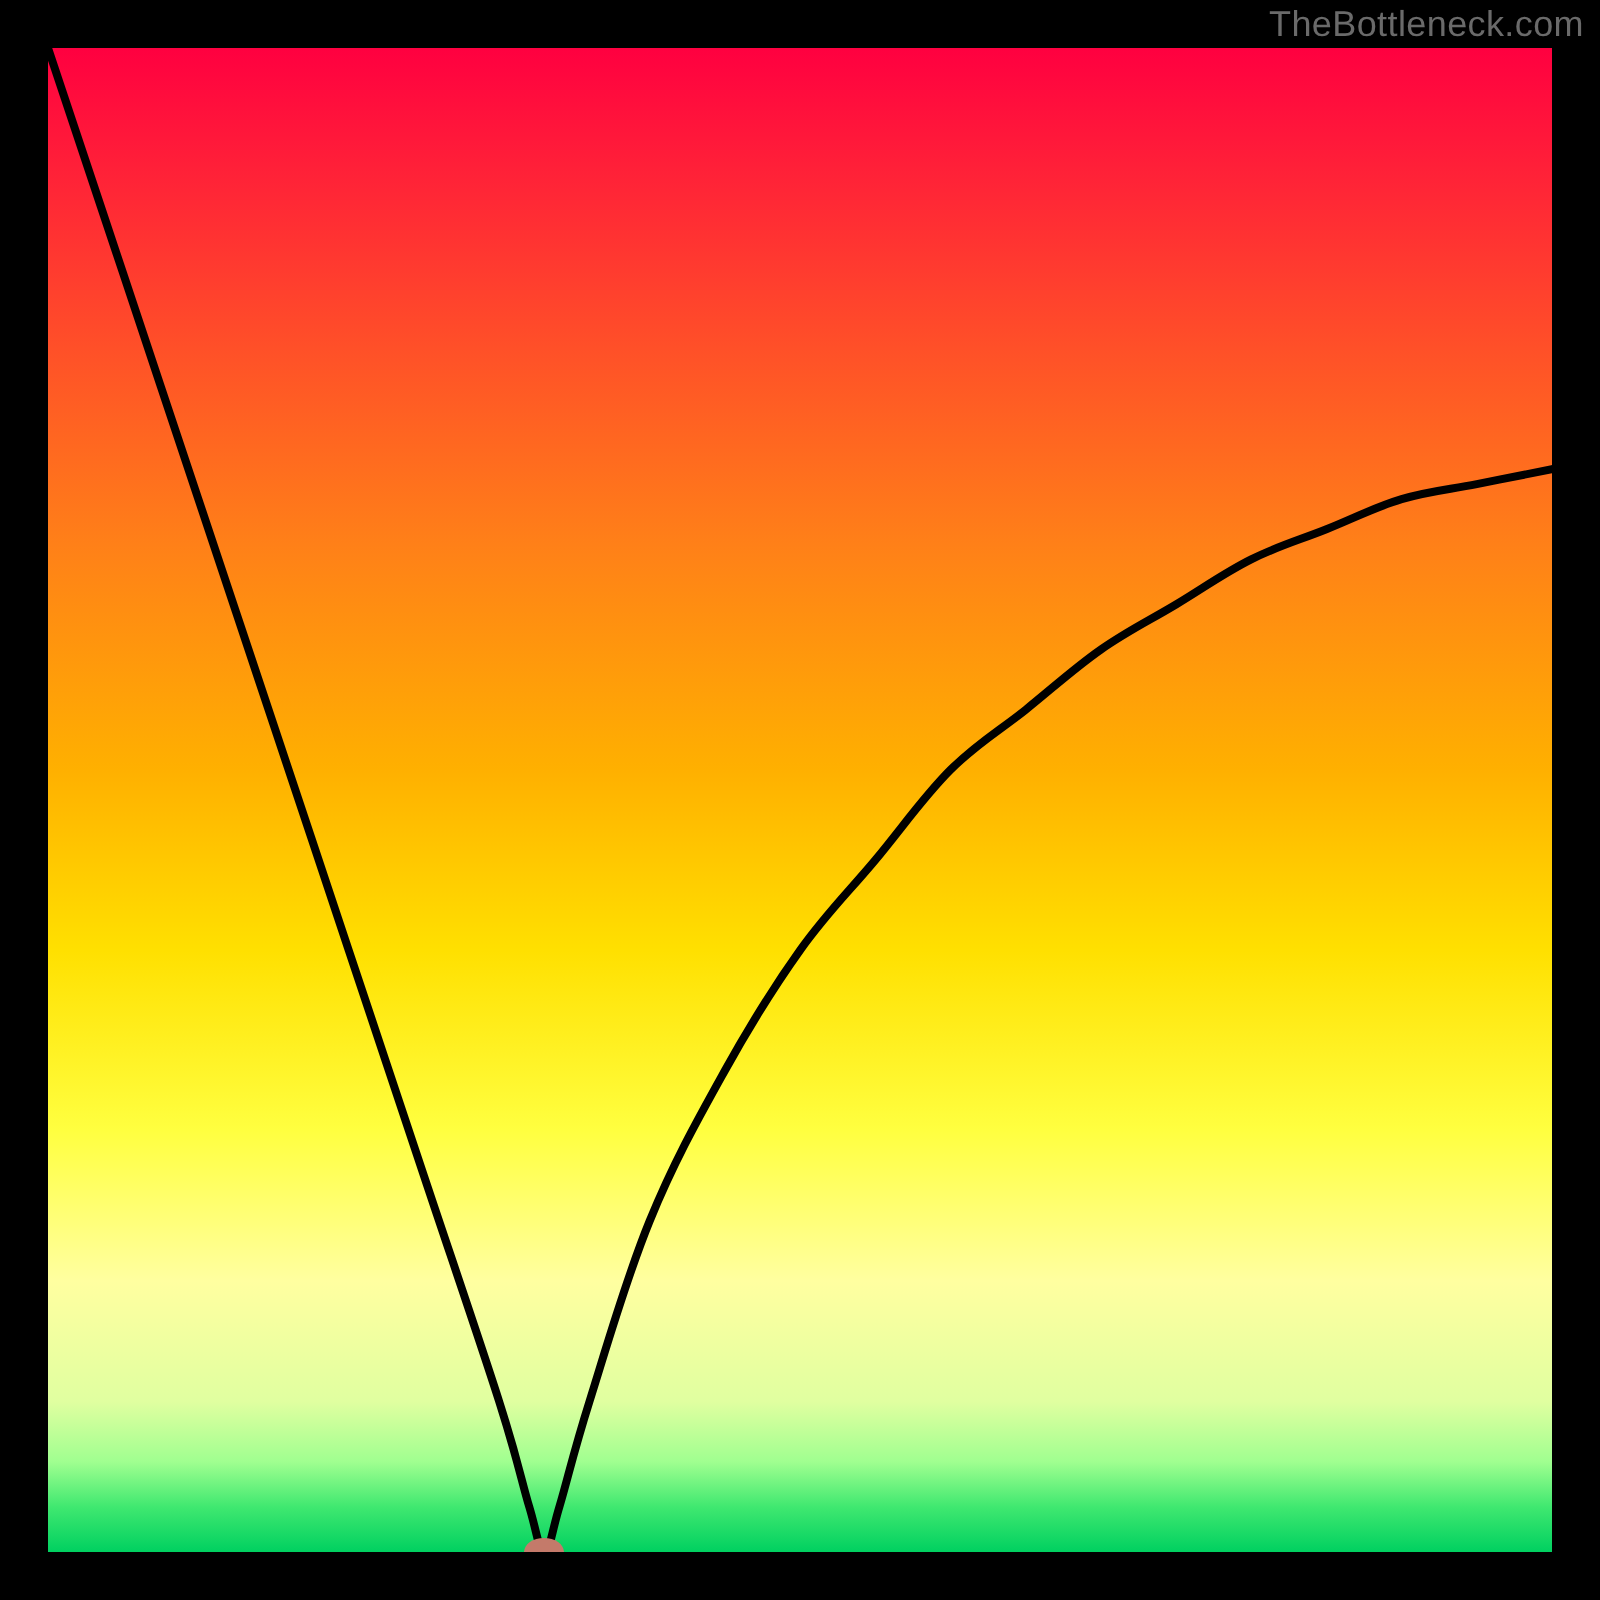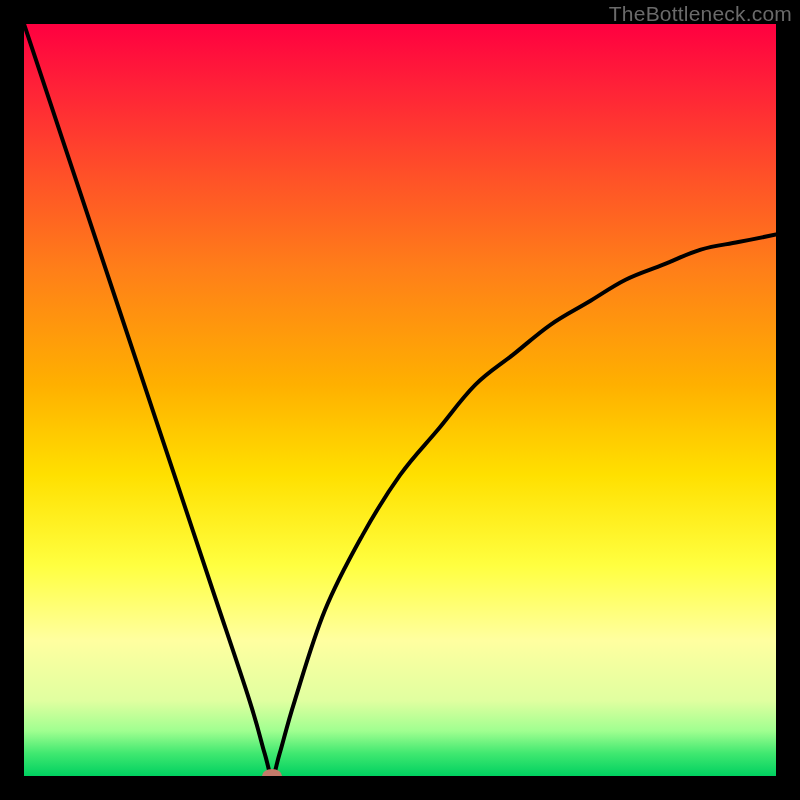--- a/index.html
+++ b/index.html
@@ -61,21 +61,21 @@
     height: 14px;
     background: #c47a6a;
     border-radius: 50%;
     transform: translate(-50%, -50%);
   }
   .watermark {
     position: absolute;
     top: 2px;
     right: 8px;
     color: #6a6a6a;
-    font-size: 21px;
+    font-size: 18px;
     font-weight: 400;
     letter-spacing: 0.2px;
     z-index: 10;
   }
 </style>
 </head>
 <body>
 
 <div class="watermark">TheBottleneck.com</div>
 

